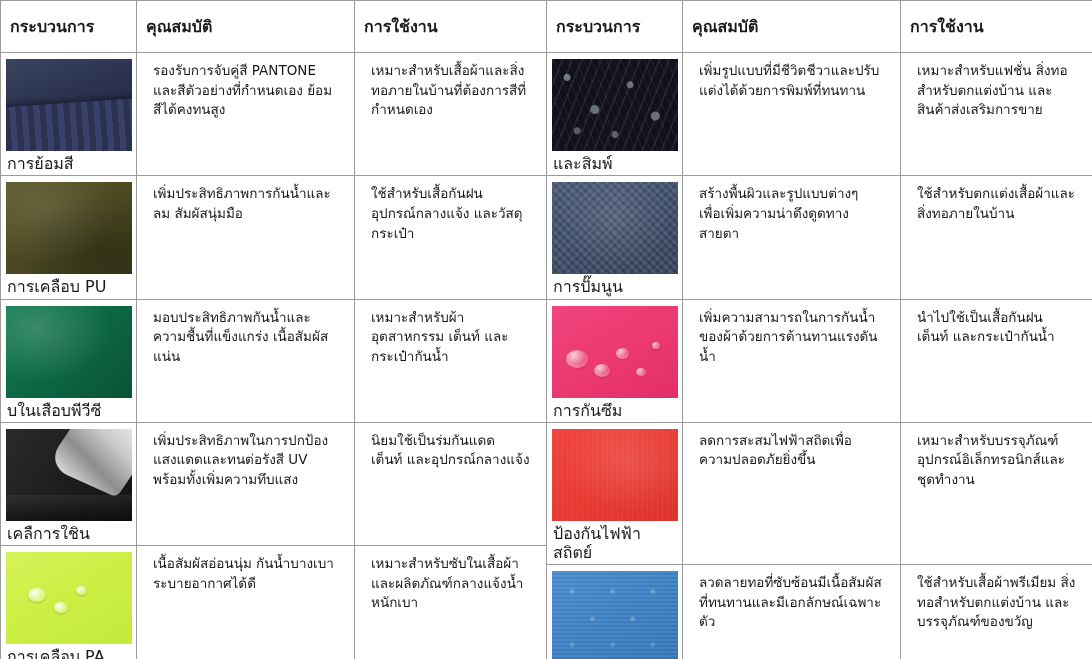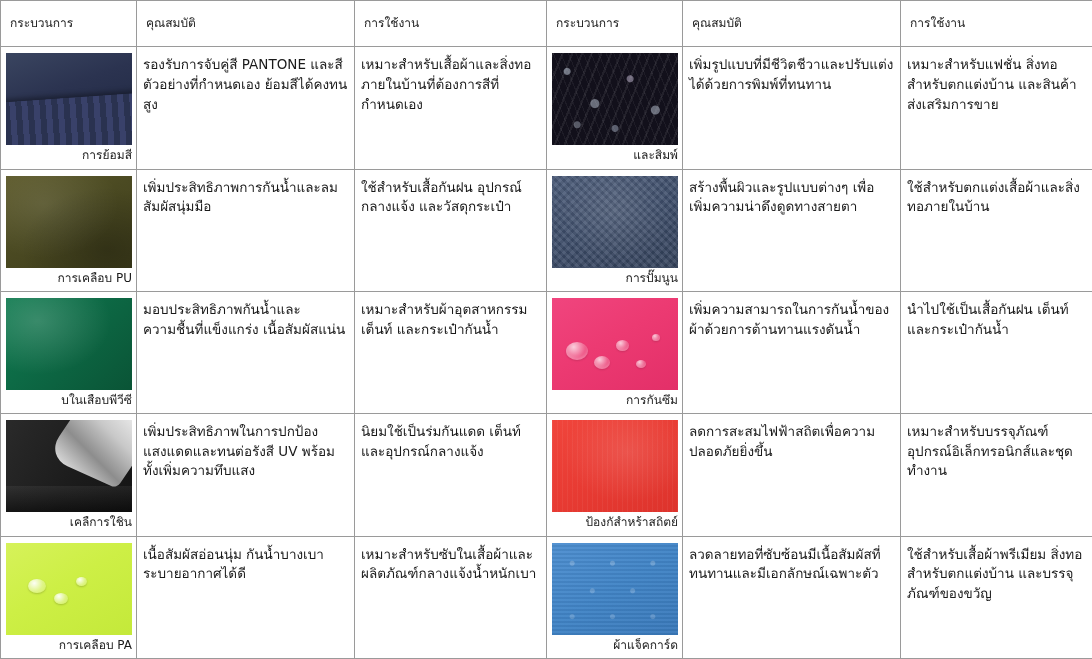--- a/index.html
+++ b/index.html
@@ -26,54 +26,53 @@
   }
   table.grid {
     border-collapse: collapse;
     table-layout: fixed;
     width: 546px;
     height: 659px;
   }
   table.grid td, table.grid th {
     border: 1px solid #9a9a9a;
     vertical-align: top;
-    padding: 8px 6px;
+    padding: 8px 16px;
     box-sizing: border-box;
     font-size: 13.5px;
     line-height: 1.45;
     font-weight: normal;
     text-align: left;
   }
   table.grid th {
-    font-weight: normal;
-    font-size: 12px;
+    font-weight: bold;
+    font-size: 16px;
     padding: 14px 9px;
     height: 40px;
   }
   .col-img { width: 136px; }
   .col-prop { width: 218px; }
   .col-use { width: 192px; }
 
   .cell-img {
     padding: 4px 4px 2px 4px !important;
   }
   .swatch {
     width: 126px;
     height: 92px;
     position: relative;
     overflow: hidden;
     display: block;
     margin: 2px 0 3px 1px;
   }
   .swatch-caption {
     display: block;
-    font-size: 12px;
+    font-size: 16px;
     padding-left: 2px;
     line-height: 1.2;
-    text-align: right;
   }
 
   
   .sw-dye {
     background: linear-gradient(160deg, #3a4560 0%, #2b3350 40%, #1e2640 100%);
   }
   .sw-dye:after {
     content: "";
     position: absolute;
     left: -10%;
@@ -346,21 +345,21 @@
             </span>
             <span class="swatch-caption">การกันซึม</span>
           </td>
           <td class="col-prop">เพิ่มความสามารถในการกันน้ำของผ้าด้วยการต้านทานแรงดันน้ำ</td>
           <td class="col-use">นำไปใช้เป็นเสื้อกันฝน เต็นท์ และกระเป๋ากันน้ำ</td>
         </tr>
 
         <tr>
           <td class="col-img cell-img">
             <span class="swatch sw-antistatic"></span>
-            <span class="swatch-caption">ป้องกัสำหร้าสถิตย์</span>
+            <span class="swatch-caption">ป้องกันไฟฟ้าสถิตย์</span>
           </td>
           <td class="col-prop">ลดการสะสมไฟฟ้าสถิตเพื่อความปลอดภัยยิ่งขึ้น</td>
           <td class="col-use">เหมาะสำหรับบรรจุภัณฑ์อุปกรณ์อิเล็กทรอนิกส์และชุดทำงาน</td>
         </tr>
 
         <tr>
           <td class="col-img cell-img">
             <span class="swatch sw-jacquard"></span>
             <span class="swatch-caption">ผ้าแจ็คการ์ด</span>
           </td>

